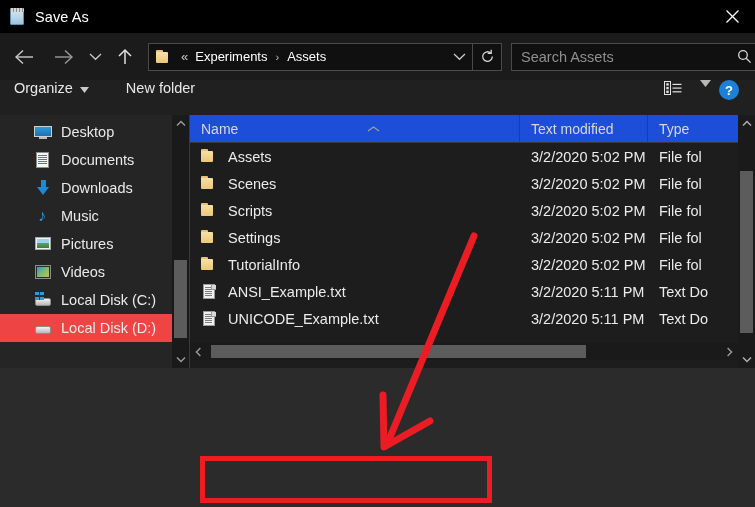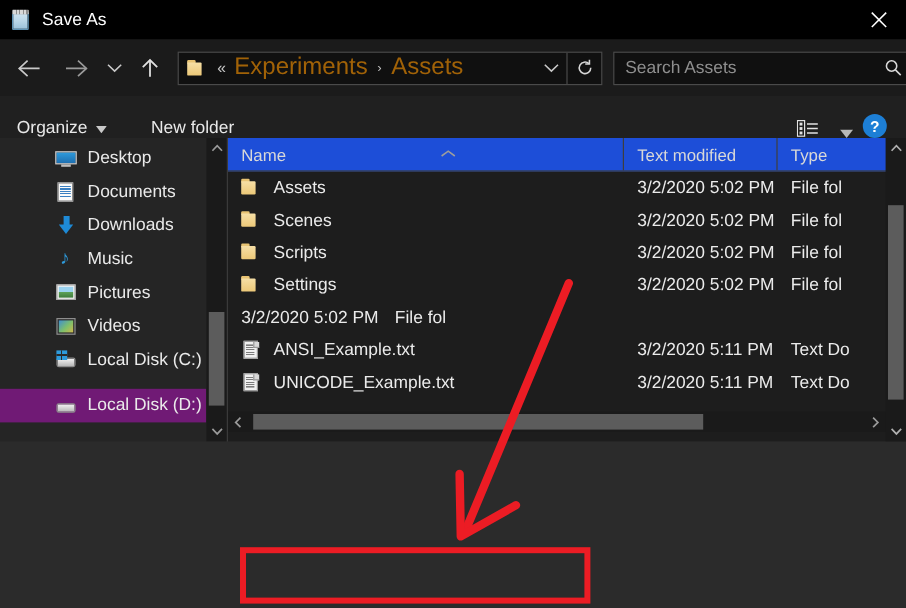--- a/index.html
+++ b/index.html
@@ -112,21 +112,21 @@
     background: #e8c373;
     border-radius: 1px 1px 0 0;
   }
   .fold-main {
     position:absolute; left:0; top:2px;
     width: 12px; height: 11px;
     background: linear-gradient(180deg,#f6dfa6 0%, #ecc878 100%);
     border-radius: 0 1px 1px 1px;
   }
   .crumb-sep-dbl { margin: 0 7px 0 9px; color: #c9c9c9; font-size: 13px; line-height: 1; }
-  .crumb-item { font-size: 20px; color: #a16207; }
+  .crumb-item { font-size: 13px; color: #ffffff; }
   .crumb-sep { margin: 0 8px; color: #c0c0c0; font-size: 11px; }
   .crumb-spacer { flex: 1 1 auto; }
   .crumb-drop { width: 26px; display:flex; align-items:center; justify-content:center; color:#cfcfcf;}
   .crumb-divider { width:1px; height:26px; background:#4a4a4a; }
   .crumb-refresh { width: 28px; display:flex; align-items:center; justify-content:center; color:#d6d6d6;}
 
   .searchbox {
     flex: 0 0 auto;
     margin-left: 9px;
     width: 247px;
@@ -145,21 +145,21 @@
   }
   .search-ico { width: 26px; display:flex; align-items:center; justify-content:center; color:#d8d8d8; }
 
   
   .cmdbar {
     position: absolute;
     left: 0; top: 80px;
     width: 755px; height: 35px;
     background: #202020;
     display: flex;
-    align-items: flex-end;
+    align-items: flex-start;
   }
   .cmd-organize { margin-left: 14px; font-size: 14.5px; color:#e8e8e8; display:flex; align-items:center;}
   .cmd-caret { margin-left: 7px; }
   .cmd-newfolder { margin-left: 37px; font-size: 14.5px; color:#e8e8e8;}
   .cmd-spacer { flex:1 1 auto; }
   .cmd-view { width: 34px; display:flex; align-items:center; justify-content:center; }
   .cmd-viewcaret { width: 28px; display:flex; align-items:center; justify-content:center; color:#cfcfcf;}
   .help-btn {
     width: 20px; height: 20px; border-radius: 50%;
     background: #1d7fd6;
@@ -174,26 +174,26 @@
     left: 0; top: 115px;
     width: 172px; height: 253px;
     background: #252525;
     overflow: hidden;
   }
   .tree { padding-top: 3px; }
   .tree-item {
     height: 28px;
     display: flex;
     align-items: center;
-    padding-left: 46px;
+    padding-left: 34px;
     font-size: 14.5px;
     color: #eaeaea;
     box-sizing: border-box;
   }
-  .tree-item.sel { background: #701a75; margin-top: 10px; }
+  .tree-item.sel { background: #ef4444; }
   .tree-ico {
     width: 18px; height: 16px;
     margin-right: 9px;
     flex: 0 0 auto;
     position: relative;
   }
   .tree-label { white-space: nowrap; }
 
   .sb-v {
     position: absolute;
@@ -626,20 +626,27 @@
             <span class="fold-tab"></span>
               <span class="fold-main"></span>
           </span>
           <span>Settings</span>
         </div>
         <div class="cell-date">3/2/2020 5:02 PM</div>
         <div class="cell-type">File fol</div>
       </div>
 
       <div class="row">
+        <div class="cell-name">
+          <span class="row-ico">
+            <span class="fold-tab"></span>
+              <span class="fold-main"></span>
+          </span>
+          <span>TutorialInfo</span>
+        </div>
         <div class="cell-date">3/2/2020 5:02 PM</div>
         <div class="cell-type">File fol</div>
       </div>
 
       <div class="row">
         <div class="cell-name">
           <span class="row-ico">
             <span class="file-ico-page"></span>
               <span class="file-ico-lines"></span>
               <span class="file-ico-fold"></span>

